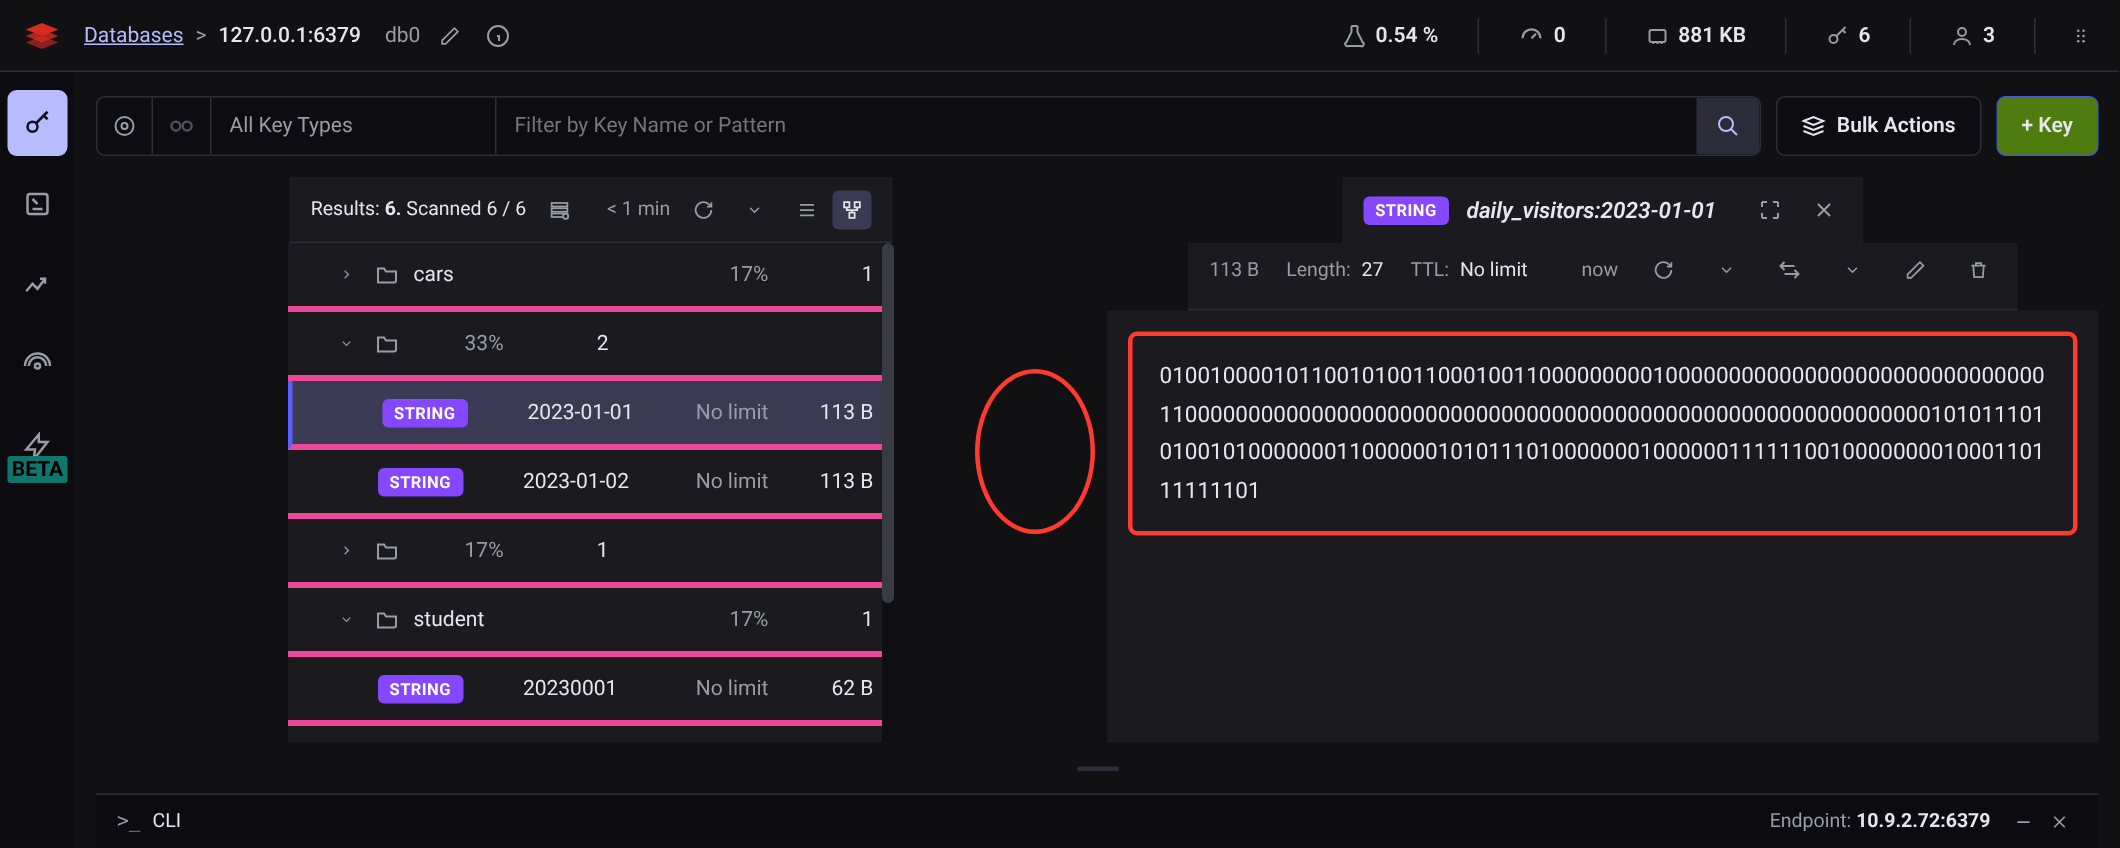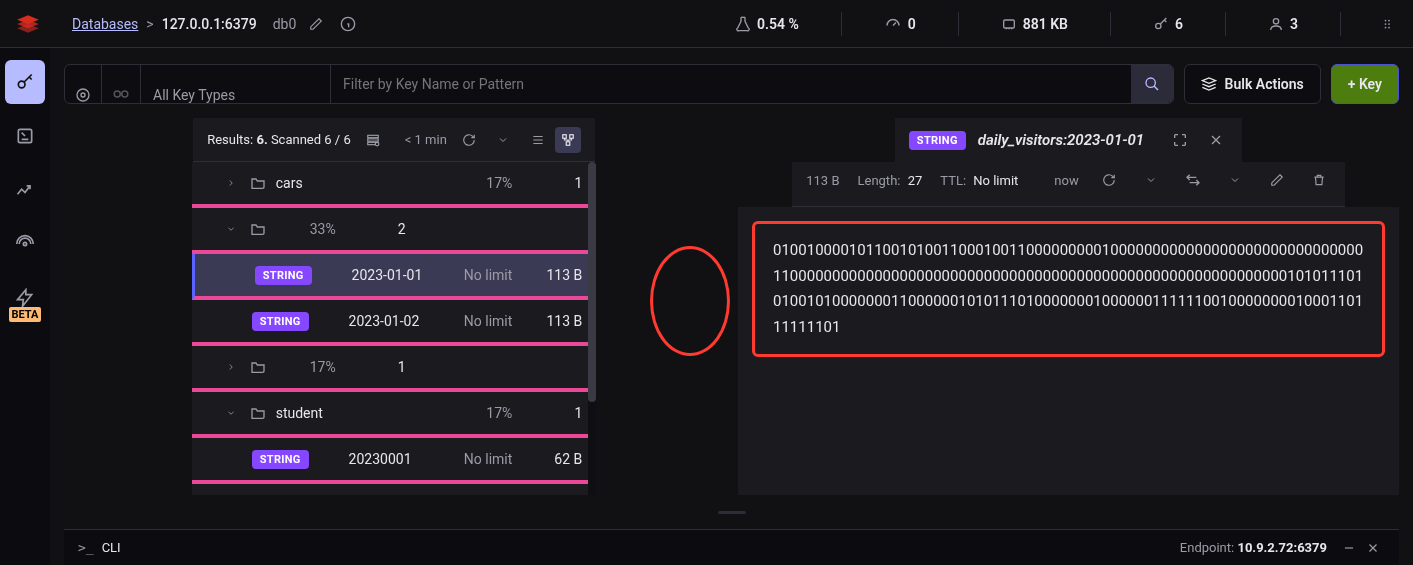--- a/index.html
+++ b/index.html
@@ -15,42 +15,42 @@
     --accent:#5961ff;
     --accent-soft:#b7bbff;
     --badge:#8547ff;
     --red:#ff3b30;
   }
   *{box-sizing:border-box;font-family:-apple-system,BlinkMacSystemFont,"Segoe UI",Roboto,Arial,sans-serif;}
   html,body{margin:0;padding:0;background:var(--bg);color:var(--text);width:1413px;height:565px;overflow:hidden;}
   svg{display:block;}
   .app{display:flex;flex-direction:column;height:565px;}
   
-  .topbar{height:48px;display:flex;align-items:center;padding:16px 12px;border-bottom:1px solid var(--border);gap:28px;}
+  .topbar{height:48px;display:flex;align-items:center;padding:16px 12px;border-bottom:1px solid var(--border);gap:12px;}
   .logo{width:32px;height:32px;display:flex;align-items:center;justify-content:center;}
   .breadcrumb{display:flex;align-items:center;gap:8px;font-size:14px;}
   .breadcrumb a{color:var(--accent-soft);text-decoration:underline;}
   .breadcrumb .sep{color:var(--muted);}
   .db-tag{color:var(--muted);margin-left:8px;}
   .iconbtn{width:24px;height:24px;display:inline-flex;align-items:center;justify-content:center;color:var(--muted);cursor:pointer;border-radius:4px;}
   .top-spacer{flex:1;}
   .metric{display:flex;align-items:center;gap:6px;font-size:14px;font-weight:600;color:var(--text);padding:0 10px;}
   .metric .ico{color:var(--muted);}
   .vsep{width:1px;height:24px;background:var(--border);margin:0 4px;}
   
   .body{flex:1;display:flex;min-height:0;}
   .sidenav{width:50px;background:#0c0c10;display:flex;flex-direction:column;align-items:center;padding-top:12px;gap:10px;}
   .sidenav .navbtn{width:40px;height:44px;display:flex;align-items:center;justify-content:center;border-radius:6px;color:var(--muted);cursor:pointer;position:relative;}
   .sidenav .navbtn.active{background:#b7bbff;color:#111;}
-  .beta-tag{position:absolute;bottom:-2px;font-size:11px;background:#fdba74;color:#000;padding:1px 3px;border-radius:2px;font-weight:700;}
+  .beta-tag{position:absolute;bottom:-2px;font-size:14px;background:#0f766e;color:#000;padding:1px 3px;border-radius:2px;font-weight:700;}
   .main{flex:1;display:flex;flex-direction:column;min-width:0;padding:16px 14px 0 14px;gap:14px;}
   
   .filterbar{display:flex;gap:10px;align-items:center;}
   .keygroup{display:flex;background:#0d0d11;border:1px solid var(--border);border-radius:6px;overflow:hidden;flex:1;height:40px;}
-  .keygroup .seg{display:flex;align-items:flex-end;padding:0 12px;border-right:1px solid var(--border);color:var(--muted);font-size:14px;gap:8px;}
+  .keygroup .seg{display:flex;align-items:center;padding:0 12px;border-right:1px solid var(--border);color:var(--muted);font-size:14px;gap:8px;}
   .keygroup .seg.types{min-width:190px;}
   .keygroup input{flex:1;background:transparent;border:0;outline:0;color:var(--text);font-size:14px;padding:0 12px;}
   .keygroup .searchbtn{width:42px;display:flex;align-items:center;justify-content:center;background:#2b2b3a;cursor:pointer;}
   .btn{height:40px;padding:0 16px;border-radius:6px;border:1px solid var(--border);background:#0d0d11;color:var(--text);font-size:14px;font-weight:600;display:flex;align-items:center;gap:8px;cursor:pointer;}
   .btn.primary{background:#4d7c0f;border-color:#4b52d6;}
   
   .split{flex:1;display:flex;gap:14px;min-height:0;}
   .pane{background:transparent;border-radius:6px;display:flex;flex-direction:column;min-height:0;align-items:center;}
   .pane.left{width:660px;}
   .pane.right{flex:1;}

